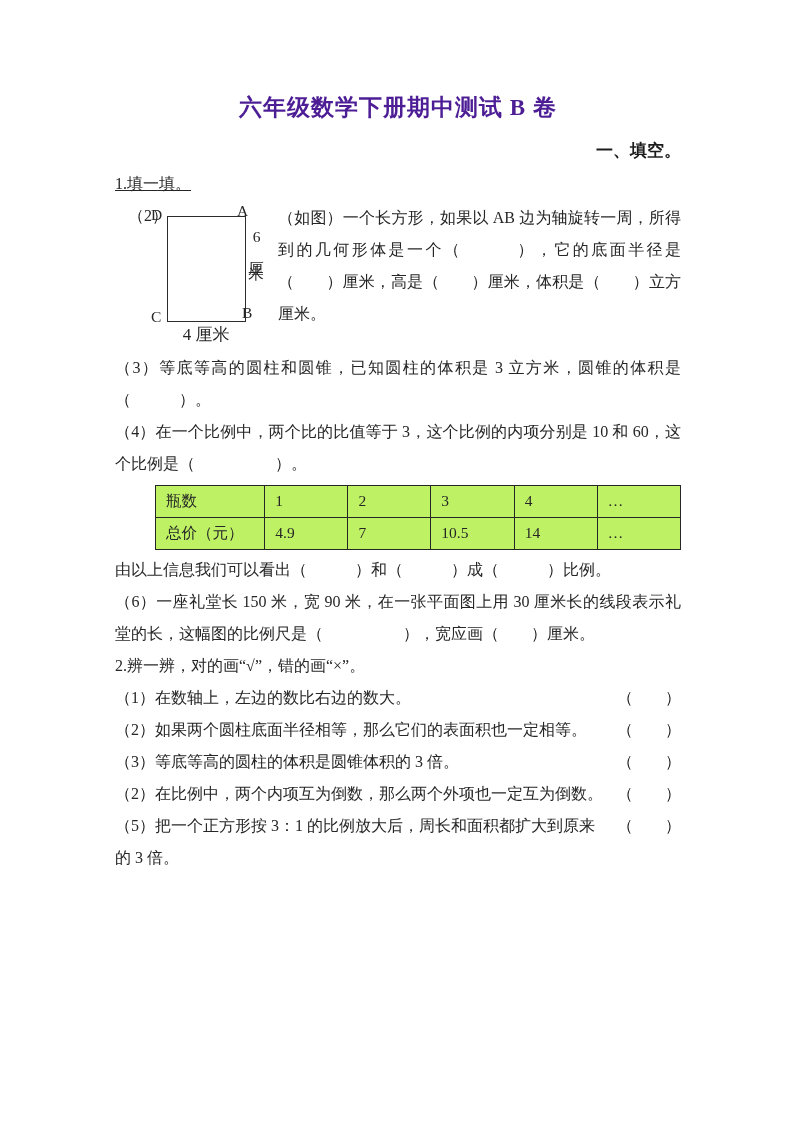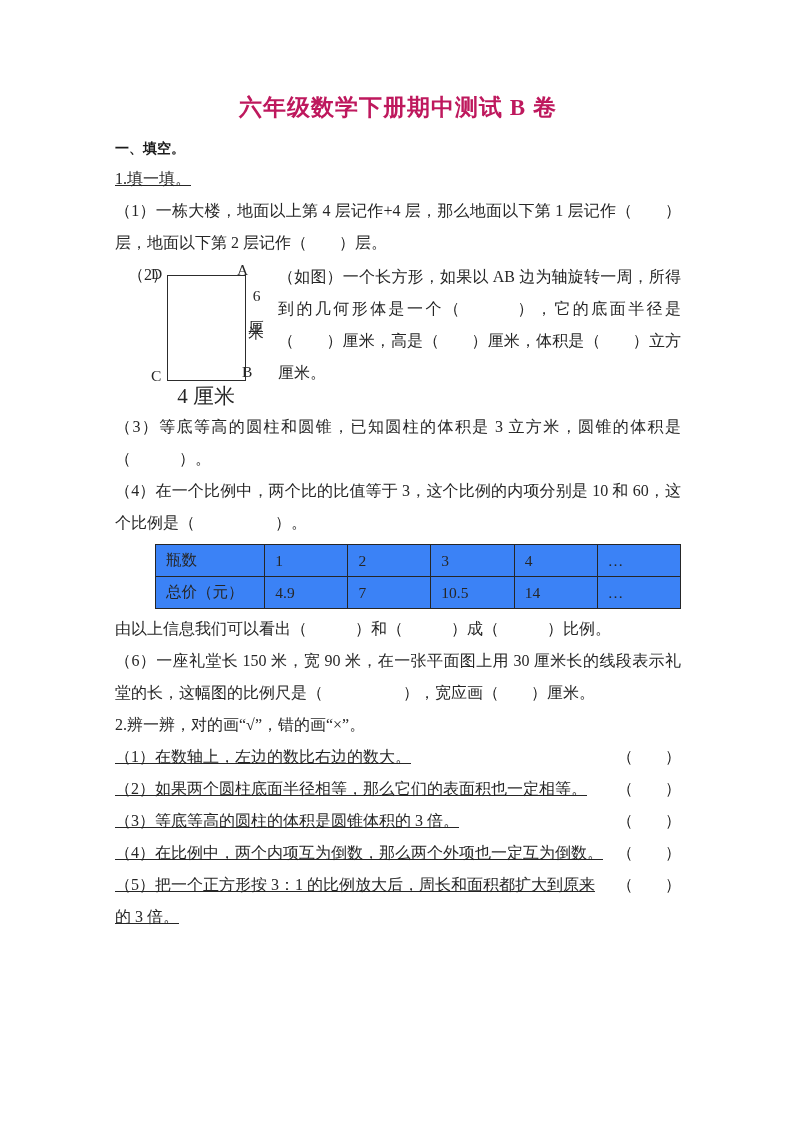--- a/index.html
+++ b/index.html
@@ -12,92 +12,92 @@
     font-size:16px;
     box-sizing:border-box;
     padding:92px 112px 0 115px;
     overflow:hidden;
   }
   .doc-title {
     margin:0 0 14px 0;
     text-align:center;
     font-size:23px;
     font-weight:bold;
-    color:#be185d;
+    color:#4c1d95;
     letter-spacing:1px;
     line-height:1.4;
   }
   .sec-heading {
     margin:8px 0 4px 0;
-    font-size:14px;
+    font-size:17px;
     font-weight:bold;
     color:#1b1b1b;
     line-height:1.5;
+    text-align:right;
   }
   p.q { margin:0; line-height:2.0; text-align:justify; }
   p.sub { margin:0; line-height:2.0;text-decoration:underline; }
 
   
   .q2-row { display:flex; margin:2px 0 4px 0; }
   .diagram { position:relative; flex:0 0 163px; width:163px; height:146px; }
   .q2-label { position:absolute; left:13px; top:4px; }
   .rect-shape { position:absolute; left:52px; top:14px; width:77px; height:104px; border:1.6px solid #2c2c2c; background:#fff; }
   .corner { position:absolute; font-size:15.5px; color:#262626; }
   .corner-d { left:36px; top:4px; }
   .corner-a { left:122px; top:0px; }
   .corner-c { left:36px; top:106px; }
   .corner-b { left:127px; top:102px; }
   .side-label {
     position:absolute; left:133px; top:26px;
     writing-mode:vertical-rl; text-orientation:upright;
     line-height:1.1; letter-spacing:4px; font-size:15.5px;
   }
-  .bottom-label { position:absolute; left:56px; top:121px; width:70px; text-align:center; font-size:21px; }
+  .bottom-label { position:absolute; left:56px; top:121px; width:70px; text-align:center; font-size:17px; }
   .q2-text { flex:1; margin:0; line-height:2.0; padding-top:0; text-align:justify; }
 
   
   table.price-table { border-collapse:collapse; margin:5px 0 4px 40px; }
   table.price-table td {
     border:1.6px solid #262626;
     height:31px;
     padding:0 4px 0 10px;
     font-size:15.5px;
     vertical-align:middle;
-    background:#3b82f6;
+    background:#bef264;
   }
   td.c0 { width:96px; }
   td.cn { width:70px; }
   .indented { margin-left:32px; }
 
   
   .frac {
     display:inline-flex; flex-direction:column; align-items:center;
     vertical-align:middle; line-height:1.15; font-size:15px; margin:0 3px;
   }
   .frac .fnum { border-bottom:1.3px solid #2c2c2c; padding:0 4px; }
   .frac .fden { padding:0 4px; }
   sup.sq { font-size:10px; }
 
   
   .tf { display:flex; justify-content:space-between; align-items:baseline; line-height:2.0; }
-  .tf .tf-text { text-align:left;text-decoration:underline; }
+  .tf .tf-text { text-align:left; }
   .tf .tf-blank { flex:0 0 auto; padding-left:10px; }
 </style>
 </head>
 <body>
 
 <div class="page">
 
   <h1 class="doc-title">六年级数学下册期中测试 B 卷</h1>
 
   <h2 class="sec-heading">一、填空。</h2>
 
   <p class="sub">1.填一填。</p>
 
-  <p class="q">（1）一栋大楼，地面以上第 4 层记作+4 层，那么地面以下第 1 层记作（　　）层，地面以下第 2 层记作（　　）层。</p>
 
   <div class="q2-row">
     <div class="diagram">
       <span class="q2-label">（2）</span>
       <div class="rect-shape"></div>
       <span class="corner corner-d">D</span>
       <span class="corner corner-a">A</span>
       <span class="corner corner-c">C</span>
       <span class="corner corner-b">B</span>
       <span class="side-label">6厘米</span>
@@ -146,21 +146,21 @@
   </div>
   <div class="tf">
     <span class="tf-text">（2）如果两个圆柱底面半径相等，那么它们的表面积也一定相等。</span>
     <span class="tf-blank">（　　）</span>
   </div>
   <div class="tf">
     <span class="tf-text">（3）等底等高的圆柱的体积是圆锥体积的 3 倍。</span>
     <span class="tf-blank">（　　）</span>
   </div>
   <div class="tf">
-    <span class="tf-text">（4）在比例中，两个内项互为倒数，那么两个外项也一定互为倒数。</span>
+    <span class="tf-text">（2）在比例中，两个内项互为倒数，那么两个外项也一定互为倒数。</span>
     <span class="tf-blank">（　　）</span>
   </div>
   <div class="tf">
     <span class="tf-text">（5）把一个正方形按 3：1 的比例放大后，周长和面积都扩大到原来的 3 倍。</span>
     <span class="tf-blank">（　　）</span>
   </div>
 
 </div>
 
 </body></html>

